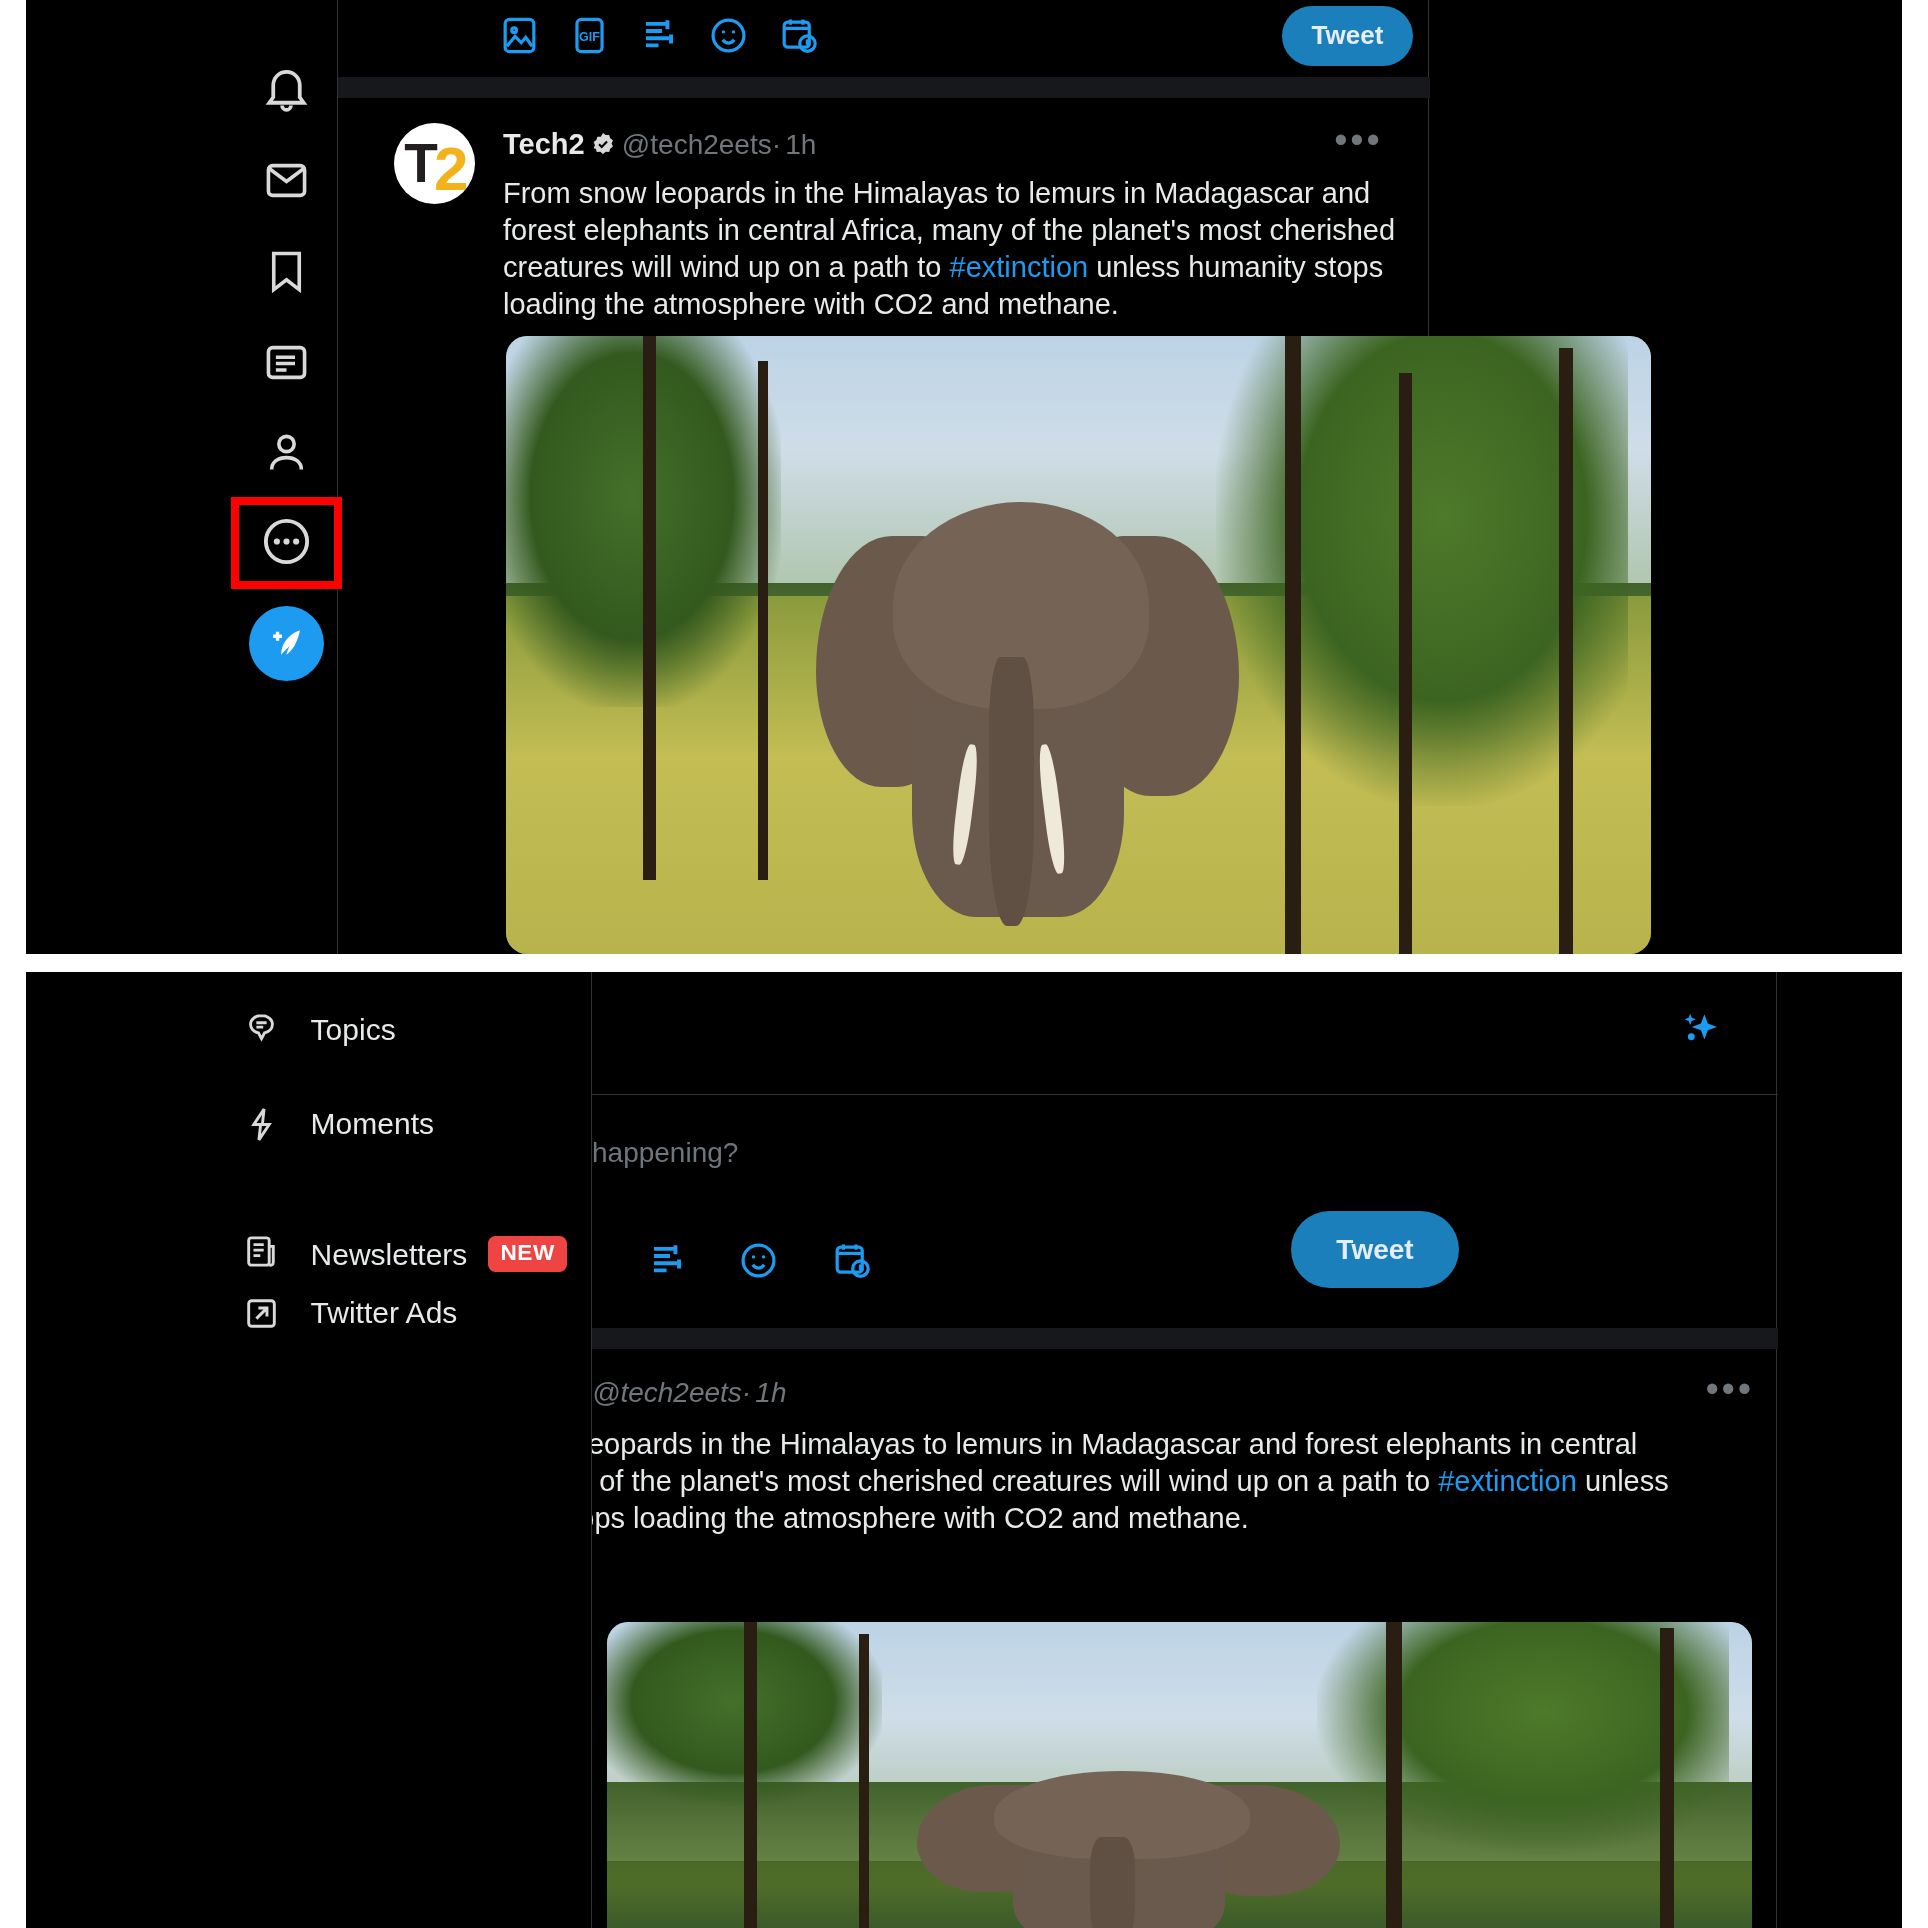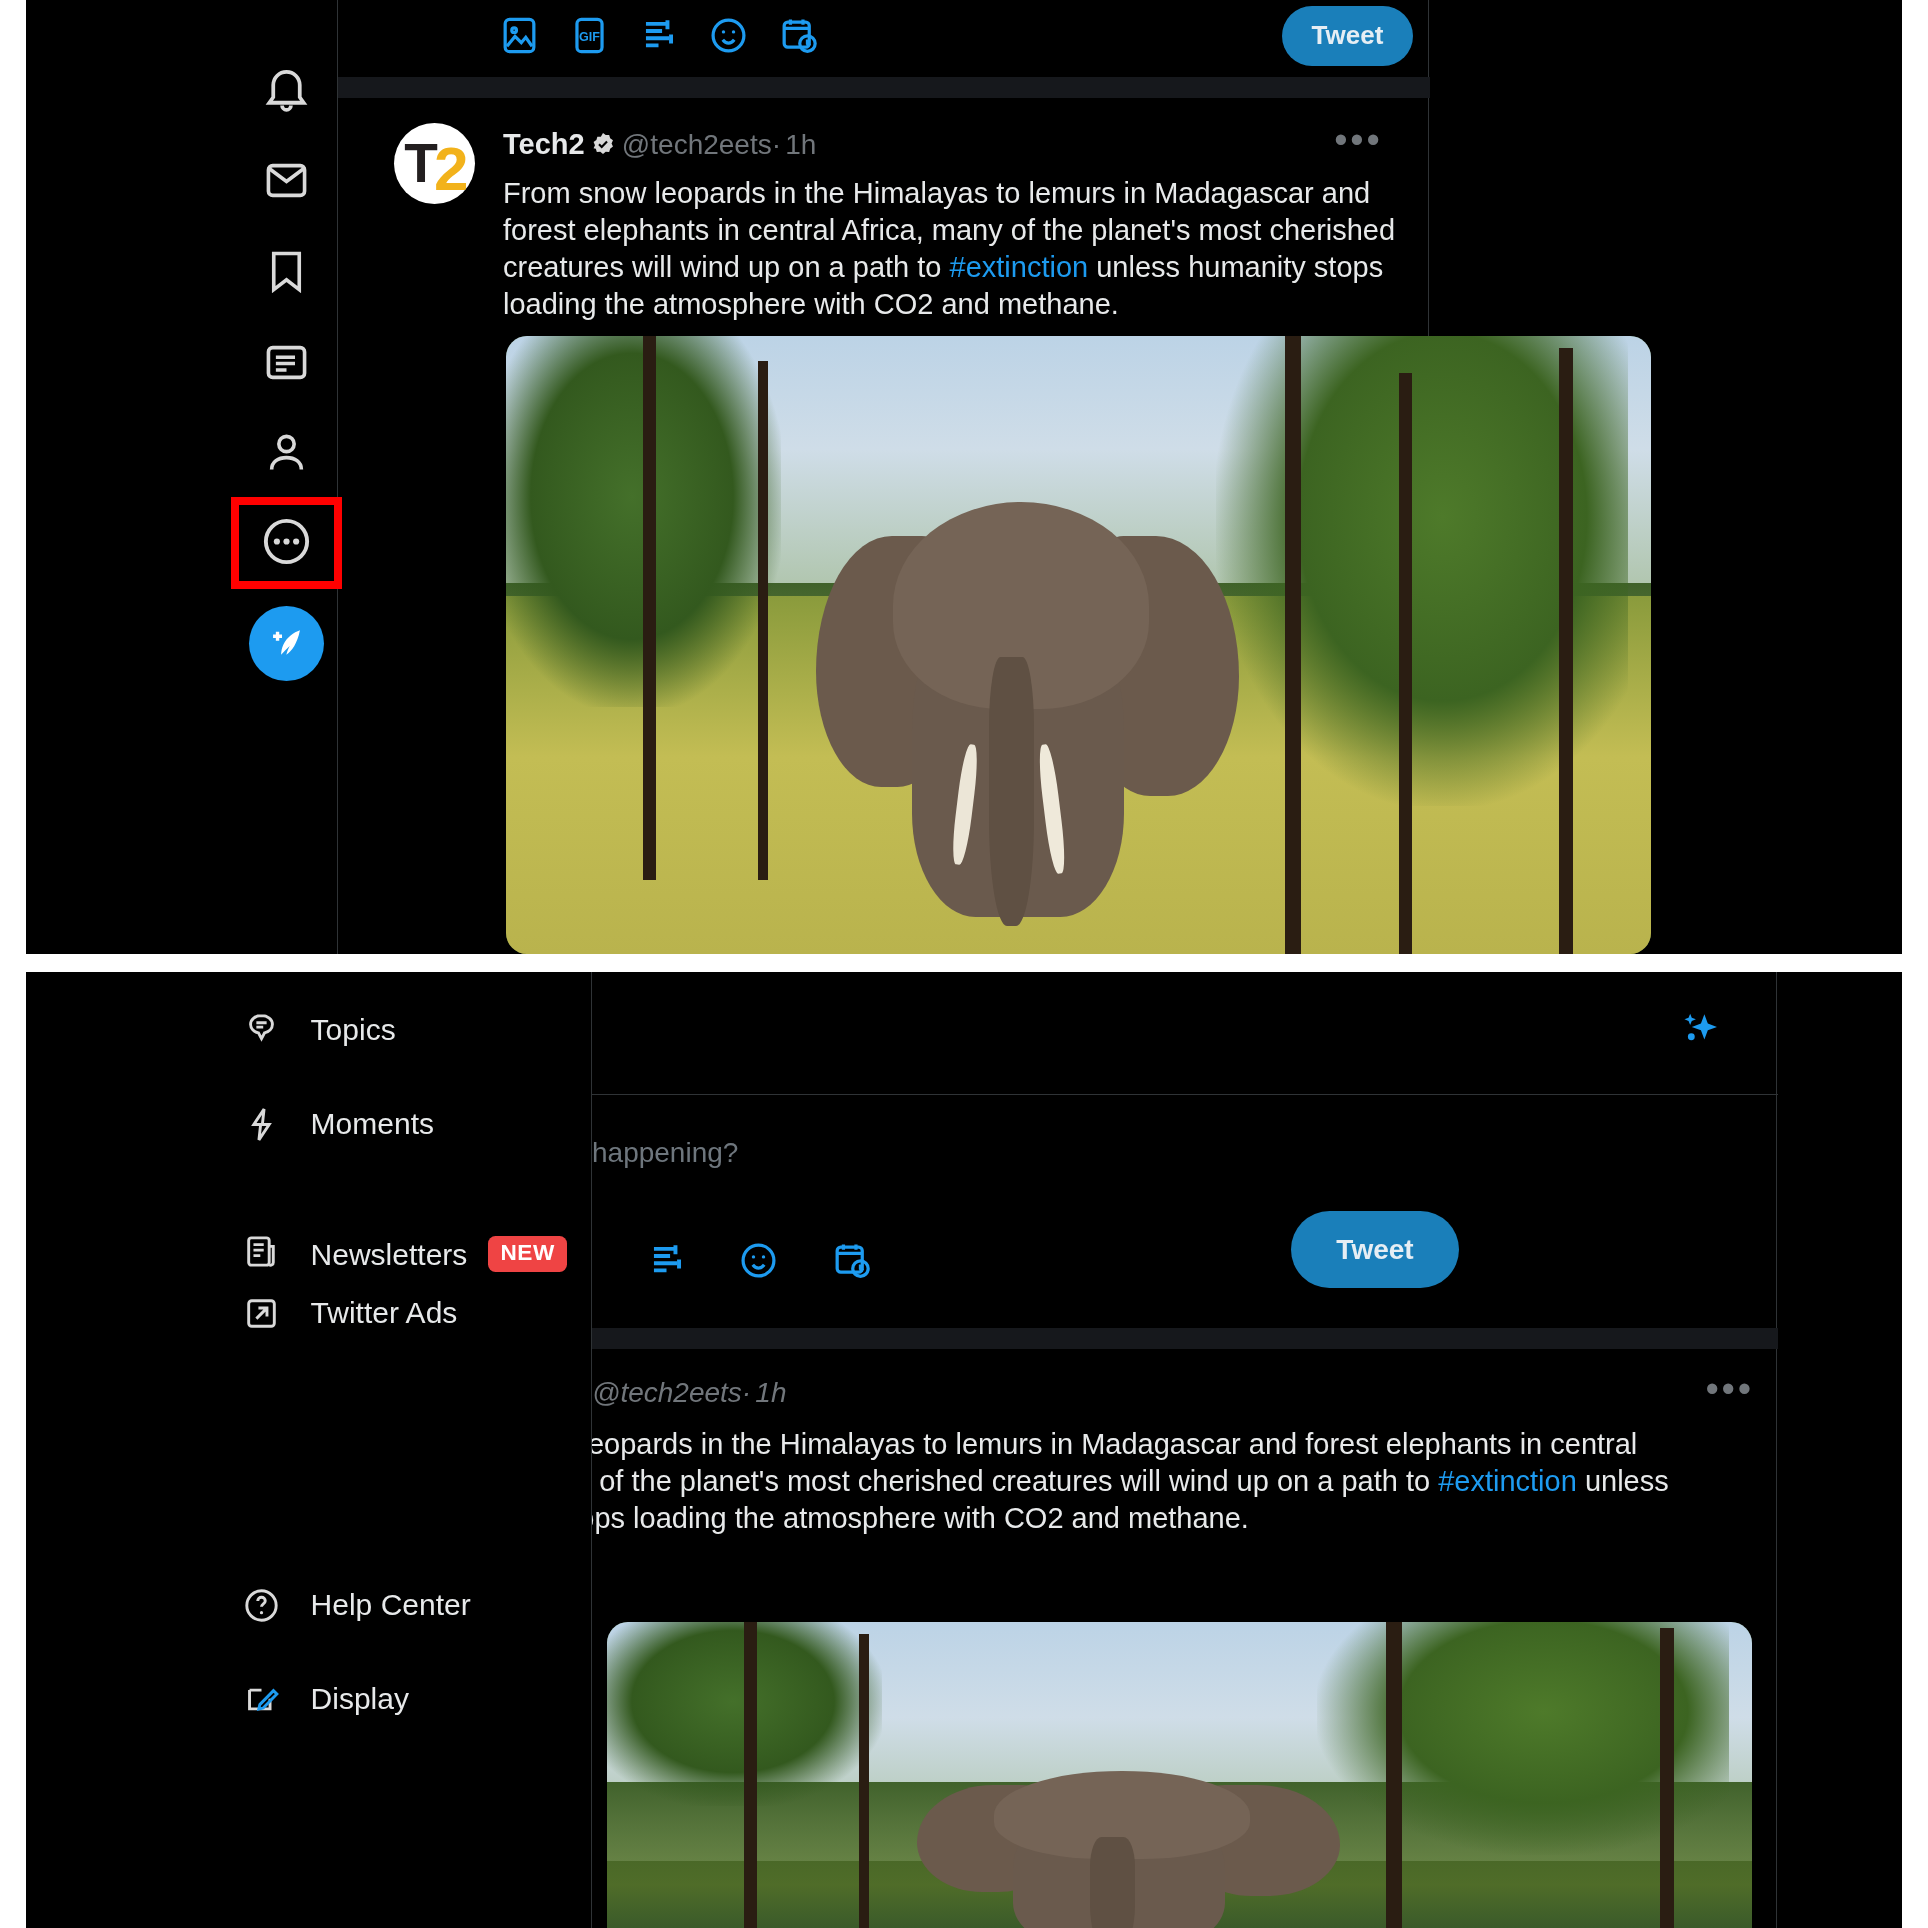--- a/index.html
+++ b/index.html
@@ -384,40 +384,21 @@
           <svg width="41" height="41" viewBox="0 0 24 24">
               <rect x="4.5" y="4.5" width="15" height="15" rx="1.8"></rect>
               <path d="M9 15l6-6M10.2 8.8H15.2V13.8"></path>
             </svg>
         </span>
         <span class="mi-label">Twitter Ads</span>
       </div>
 
 
 
-      <div class="menu-item" id="mi-help">
-        <span class="mi-icon">
-          <svg width="41" height="41" viewBox="0 0 24 24">
-              <circle cx="12" cy="12" r="8.6"></circle>
-              <path d="M9.8 9.4c0-1.3 1-2.2 2.2-2.2s2.2.9 2.2 2.2c0 1.6-2.2 1.7-2.2 3.3"></path>
-              <circle cx="12" cy="16.2" r="0.95" fill="#d9d9d9" stroke="none"></circle>
-            </svg>
-        </span>
-        <span class="mi-label">Help Center</span>
-      </div>
-
-      <div class="menu-item" id="mi-display">
-        <span class="mi-icon">
-          <svg width="41" height="41" viewBox="0 0 24 24">
-              <path d="M5 6.5h7M5 6.5v11h12v-6"></path>
-              <path d="M11 15l8-8.2 2 2L13 17l-2.6.6z" stroke="#1d9bf0"></path>
-            </svg>
-        </span>
-        <span class="mi-label">Display</span>
-      </div>
+
     </div>
 
     <div id="bottom-main">
 
       <div id="sparkle">
         <svg width="55" height="55" viewBox="0 0 24 24">
           <path d="M15 4.5l1.5 4 4 1.5-4 1.5-1.5 4-1.5-4-4-1.5 4-1.5z" fill="#1d9bf0" stroke="none"></path>
           <path d="M8.8 4.2l.7 1.8 1.8.7-1.8.7-.7 1.8-.7-1.8-1.8-.7 1.8-.7z" fill="#1d9bf0" stroke="none"></path>
           <circle cx="9.3" cy="14.3" r="1.5" fill="#1d9bf0" stroke="none"></circle>
         </svg>

